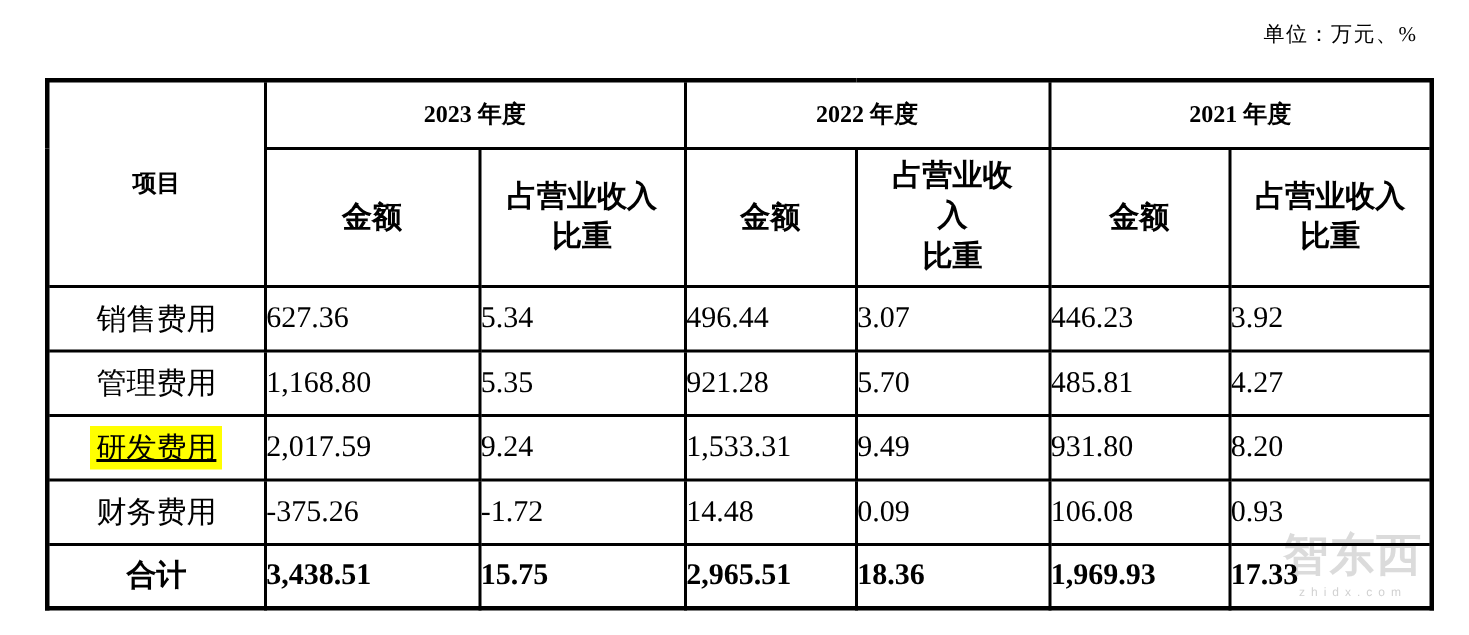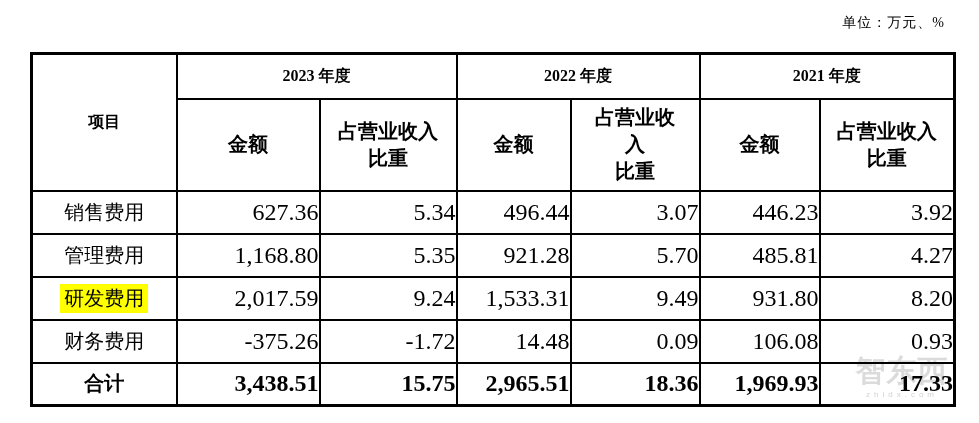--- a/index.html
+++ b/index.html
@@ -56,28 +56,29 @@
   tr.r-year th { font-size: 16px; }
   th.multiline {
     white-space: pre-line;
     line-height: 1.35;
   }
   td.label {
     text-align: center;
     font-size: 20px;
   }
   td.num {
-    text-align: right;
+    text-align: left;
     padding-right: 10px;
-    font-size: 24px;
+    font-size: 20px;
   }
   tr.total-row td { font-weight: bold; }
   .hl {
     display: inline-block;
     padding: 1px 4px;
+    text-decoration: underline;
   }
   .watermark {
     position: absolute;
     left: 848px;
     top: 354px;
     width: 108px;
     text-align: center;
     z-index: 0;
     user-select: none;
   }

